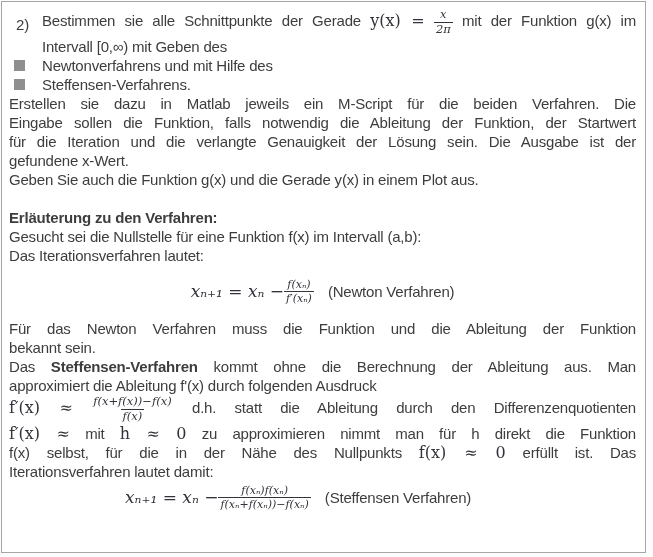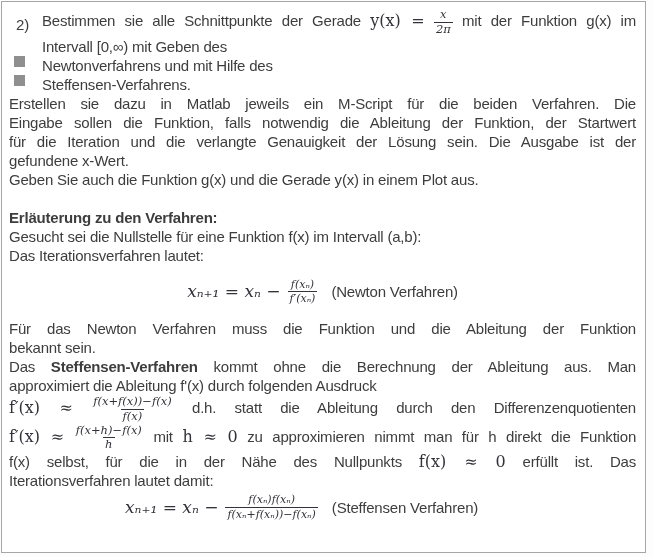--- a/index.html
+++ b/index.html
@@ -29,21 +29,21 @@
   .jl { text-align: justify; text-align-last: justify; }
   
   .ll { text-align: left; }
   .bold { font-weight: bold; }
 
   
   .item2 { position: relative; padding-left: 33px; }
   .item-num { position: absolute; left: 7px; top: 7px; }
 
   
-  .bullet-row { display: flex; }
+  .bullet-row { display: flex; align-items: center; }
   .sq {
     width: 11px; height: 11px;
     background: #8f8f8f;
     margin-left: 5px; margin-right: 17px;
     flex: none;
   }
 
   
   .m {
     font-family: "DejaVu Serif", serif;
@@ -68,21 +68,20 @@
   .sfrac .fr-den { border-top: 1px solid currentColor; padding: 0 2px; }
 
   .formula-row { display: flex; align-items: center; }
   .newton-row { justify-content: center; margin: 13px 0; }
   .steff-row { margin: 3px 0 0 116px; }
   .f-lead {
     font-family: "DejaVu Serif", serif;
     font-style: italic;
     color: #32323a;
     font-size: 17px;
-    margin-right: 7px;
     letter-spacing: 0;
   }
   .bigfrac { font-size: 11px; line-height: 1.25; }
   .f-label { margin-left: 14px; font-size: 15px; color: #3d3d3d; }
 
   .spacer19 { height: 19px; }
 </style>
 </head>
 <body>
 
@@ -153,24 +152,20 @@
       <div class="jl">
         <span class="m m-inline">f′(x) ≈</span>
         <span class="sfrac">
             <span class="fr-num">f(x+f(x))−f(x)</span>
             <span class="fr-den">f(x)</span>
           </span>
         <span>d.h. statt die Ableitung durch den Differenzenquotienten</span>
       </div>
       <div class="jl">
         <span class="m m-inline">f′(x) ≈</span>
-        <span class="sfrac">
-            <span class="fr-num">f(x+h)−f(x)</span>
-            <span class="fr-den">h</span>
-          </span>
         <span>mit</span>
         <span class="m m-inline">h ≈ 0</span>
         <span>zu approximieren nimmt man für h direkt die Funktion</span>
       </div>
       <div class="jl">
         <span>f(x) selbst, für die in der Nähe des Nullpunkts</span>
         <span class="m m-inline">f(x) ≈ 0</span>
         <span>erfüllt ist. Das</span>
       </div>
       <div class="ll">Iterationsverfahren lautet damit:</div>

